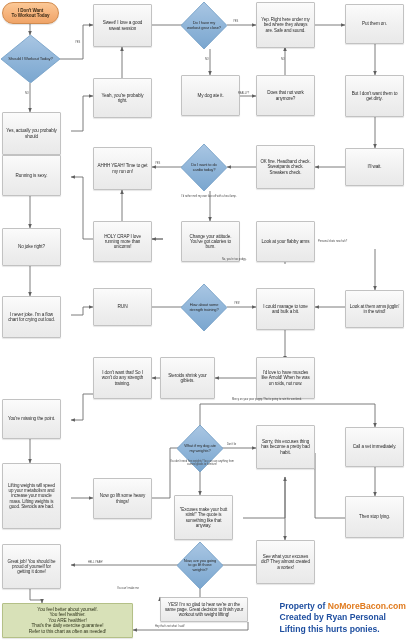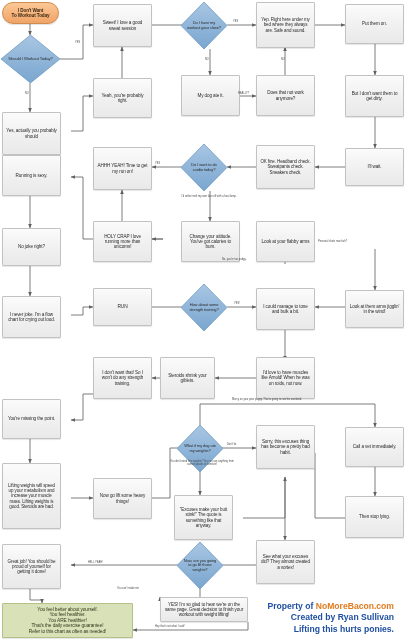--- a/index.html
+++ b/index.html
@@ -68,23 +68,23 @@
     color:#4a4a4a;
     white-space:nowrap;
     letter-spacing:0px;
     line-height:1.25;
     text-align:center;
   }
   .elabel.multi{white-space:normal;}
   
   #footer{
     position:absolute;
-    right:18px;
+    right:6px;
     bottom:5px;
-    text-align:right;
+    text-align:left;
     line-height:1.32;
     font-size:8.6px;
     font-weight:bold;
     color:#1f4fa0;
   }
   #footer .brand{color:#e07b1f;}
 </style>
 </head>
 <body>
 
@@ -329,17 +329,17 @@
   <div class="elabel" style="left:234px;top:302px;">YES!</div>
   <div class="elabel" style="left:232px;top:398px;">Mercy on your poor puppy. That is going to ruin his weekend.</div>
   <div class="elabel" style="left:227px;top:443px;">Don't lie</div>
   <div class="elabel multi" style="left:170px;top:460px;width:64px;">You don't need free weights! You can use anything from canned goods to furniture!</div>
   <div class="elabel" style="left:88px;top:561px;">HELL YEAH!</div>
   <div class="elabel" style="left:117px;top:587px;">You can't make me</div>
   <div class="elabel" style="left:155px;top:625px;">Hey that's not what I said!</div>
 
   <div id="footer">
     <div><span>Property of </span><span class="brand">NoMoreBacon.com</span></div>
-    <div>Created by Ryan Sullivan</div>
+    <div>Created by Ryan Personal</div>
     <div>Lifting this hurts ponies.</div>
   </div>
 
 </div>
 
 </body></html>

